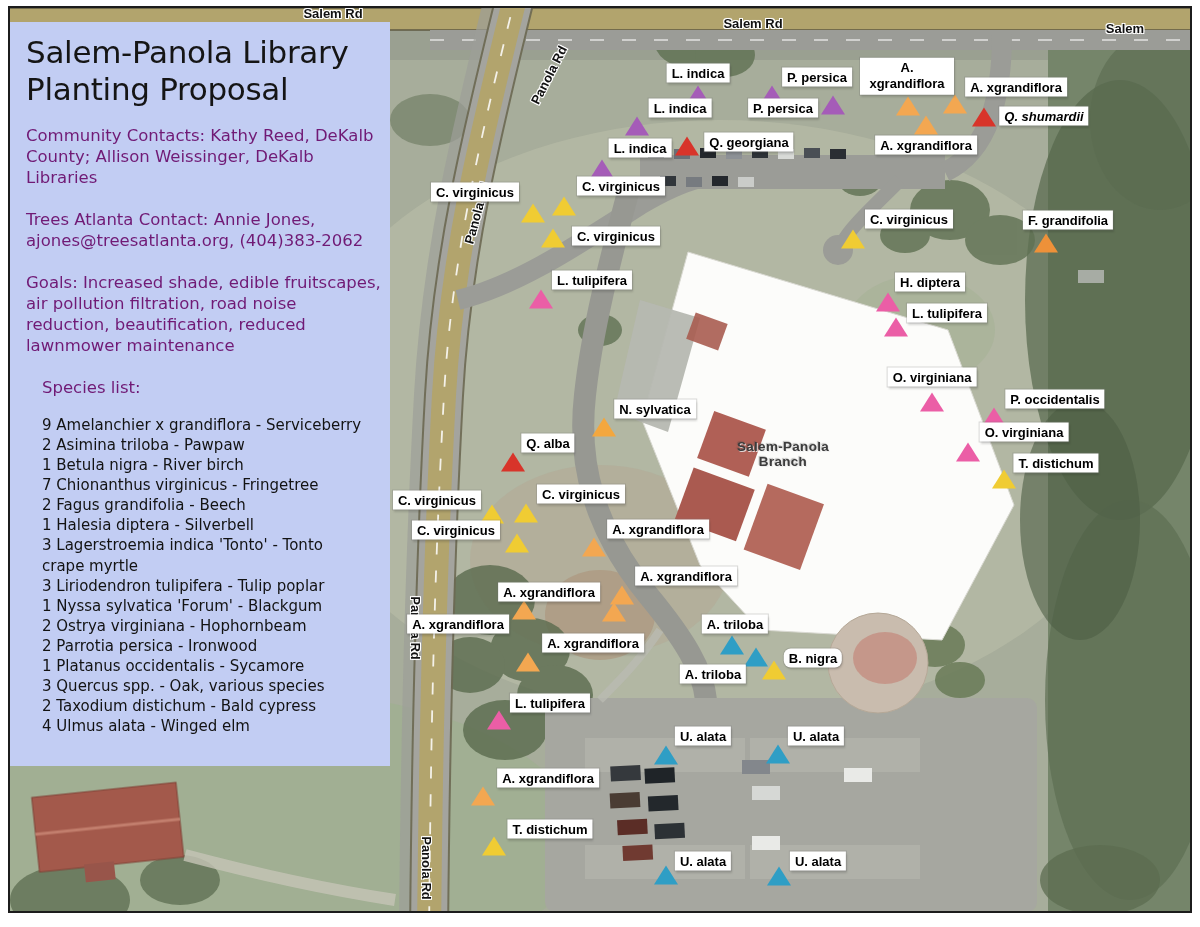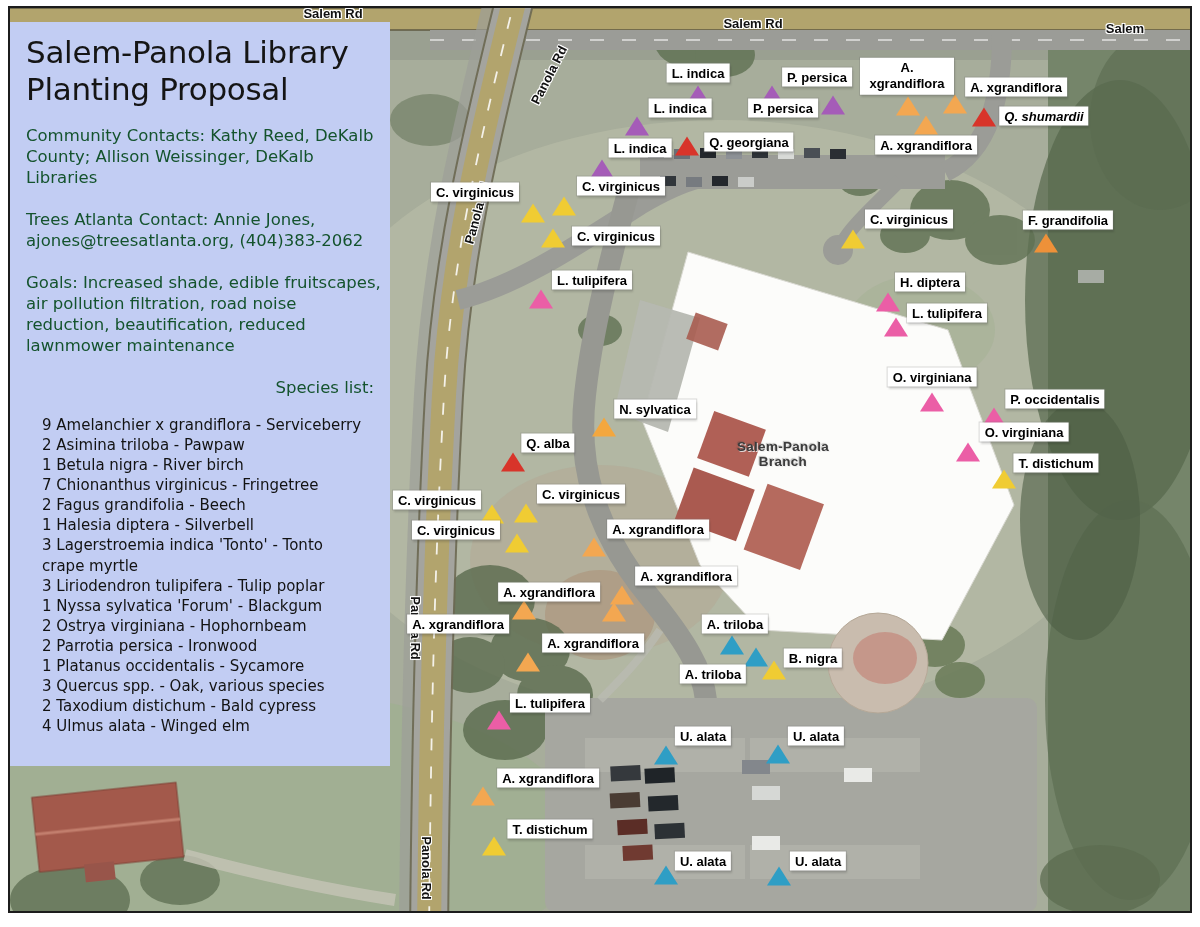--- a/index.html
+++ b/index.html
@@ -2,22 +2,22 @@
 <html><head>
 <meta charset="utf-8">
 <style>
   html,body{margin:0;padding:0;}
   body{width:1200px;height:927px;background:#ffffff;position:relative;font-family:"DejaVu Sans",sans-serif;overflow:hidden;}
   .map{position:absolute;left:8px;top:6px;width:1180px;height:903px;border:2px solid #1c1c1c;overflow:hidden;background:#a7ad9b;}
   .map-inner{position:absolute;left:-10px;top:-8px;width:1200px;height:815px;}
   .map-inner > svg{position:absolute;left:0;top:0;}
   .panel{position:absolute;left:10px;top:22px;width:380px;height:744px;box-sizing:border-box;padding:12px 8px 10px 16px;background:#c2cdf3;z-index:40;}
   .panel h1{margin:0 0 18px 0;font-size:31px;font-weight:400;line-height:1.2;color:#151515;letter-spacing:-0.3px;}
-  .panel p{margin:0 0 21px 0;font-size:16.5px;line-height:1.27;color:#14532d;}
-  .panel p.heading{margin:8px;text-align:right;}
+  .panel p{margin:0 0 21px 0;font-size:16.5px;line-height:1.27;color:#701a75;}
+  .panel p.heading{margin:16px;}
   .panel ul{margin:16px;padding:0;list-style:none;}
   .panel li{font-size:15px;line-height:1.34;color:#131313;}
   .mlabel{position:absolute;transform:translate(-50%,-50%);background:#ffffff;color:#000;
     font-family:"Liberation Sans",sans-serif;font-weight:bold;font-size:13px;padding:2px 5px;
     white-space:nowrap;box-shadow:0 0 0 1px rgba(110,110,110,.25),1px 2px 2px rgba(0,0,0,.15);z-index:30;}
   .mlabel.wrap{white-space:normal;width:84px;text-align:center;line-height:1.25;}
   .tri{position:absolute;transform:translate(-50%,-50%);width:0;height:0;
     border-left:12px solid transparent;border-right:12px solid transparent;border-bottom:19px solid #000;z-index:20;}
   .rlabel{position:absolute;font-family:"Liberation Sans",sans-serif;font-weight:bold;font-size:13px;color:#101010;
     white-space:nowrap;z-index:10;
@@ -234,21 +234,21 @@
         <div class="mlabel" style="left: 549px; top: 592px;">A. xgrandiflora</div>
         <div class="tri" style="left: 614px; top: 612px; border-bottom-color: rgb(243, 167, 81);"></div>
         <div class="mlabel" style="left: 458px; top: 624px;">A. xgrandiflora</div>
         <div class="tri" style="left: 528px; top: 662px; border-bottom-color: rgb(243, 167, 81);"></div>
         <div class="mlabel" style="left: 593px; top: 643px;">A. xgrandiflora</div>
         <div class="tri" style="left: 732px; top: 645px; border-bottom-color: rgb(47, 158, 197);"></div>
         <div class="mlabel" style="left: 735px; top: 624px;">A. triloba</div>
         <div class="tri" style="left: 756px; top: 657px; border-bottom-color: rgb(47, 158, 197);"></div>
         <div class="mlabel" style="left: 713px; top: 674px;">A. triloba</div>
         <div class="tri" style="left: 774px; top: 670px; border-bottom-color: rgb(240, 204, 51);"></div>
-        <div class="mlabel" style="left: 813px; top: 658px;">B. nigra</div>
+        <div class="mlabel" style="left: 813px; top: 658px; border-radius: 7px;">B. nigra</div>
         <div class="tri" style="left: 499px; top: 720px; border-bottom-color: rgb(235, 94, 166);"></div>
         <div class="mlabel" style="left: 550px; top: 703px;">L. tulipifera</div>
         <div class="tri" style="left: 666px; top: 755px; border-bottom-color: rgb(47, 158, 197);"></div>
         <div class="mlabel" style="left: 703px; top: 736px;">U. alata</div>
         <div class="tri" style="left: 778px; top: 754px; border-bottom-color: rgb(47, 158, 197);"></div>
         <div class="mlabel" style="left: 816px; top: 736px;">U. alata</div>
         <div class="tri" style="left: 483px; top: 796px; border-bottom-color: rgb(243, 167, 81);"></div>
         <div class="mlabel" style="left: 548px; top: 778px;">A. xgrandiflora</div>
         <div class="tri" style="left: 494px; top: 846px; border-bottom-color: rgb(240, 204, 51);"></div>
         <div class="mlabel" style="left: 550px; top: 829px;">T. distichum</div>

